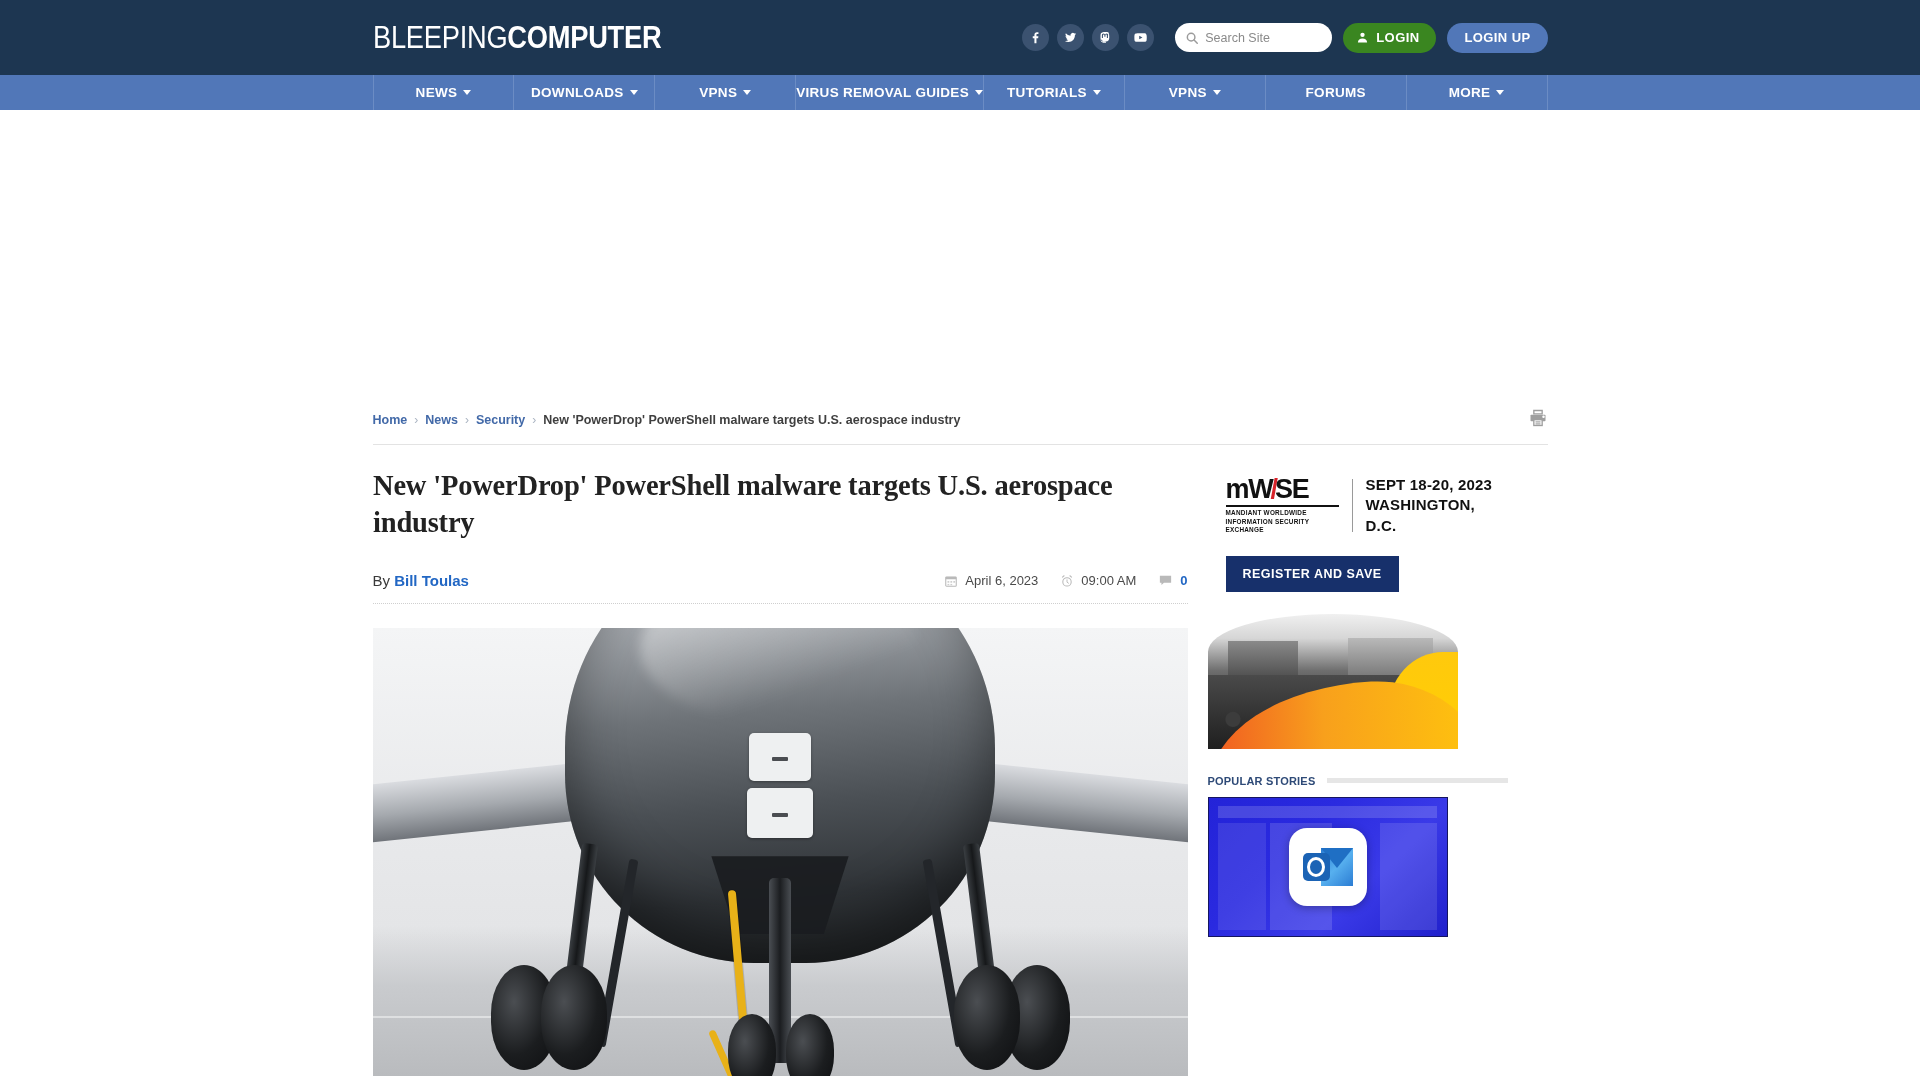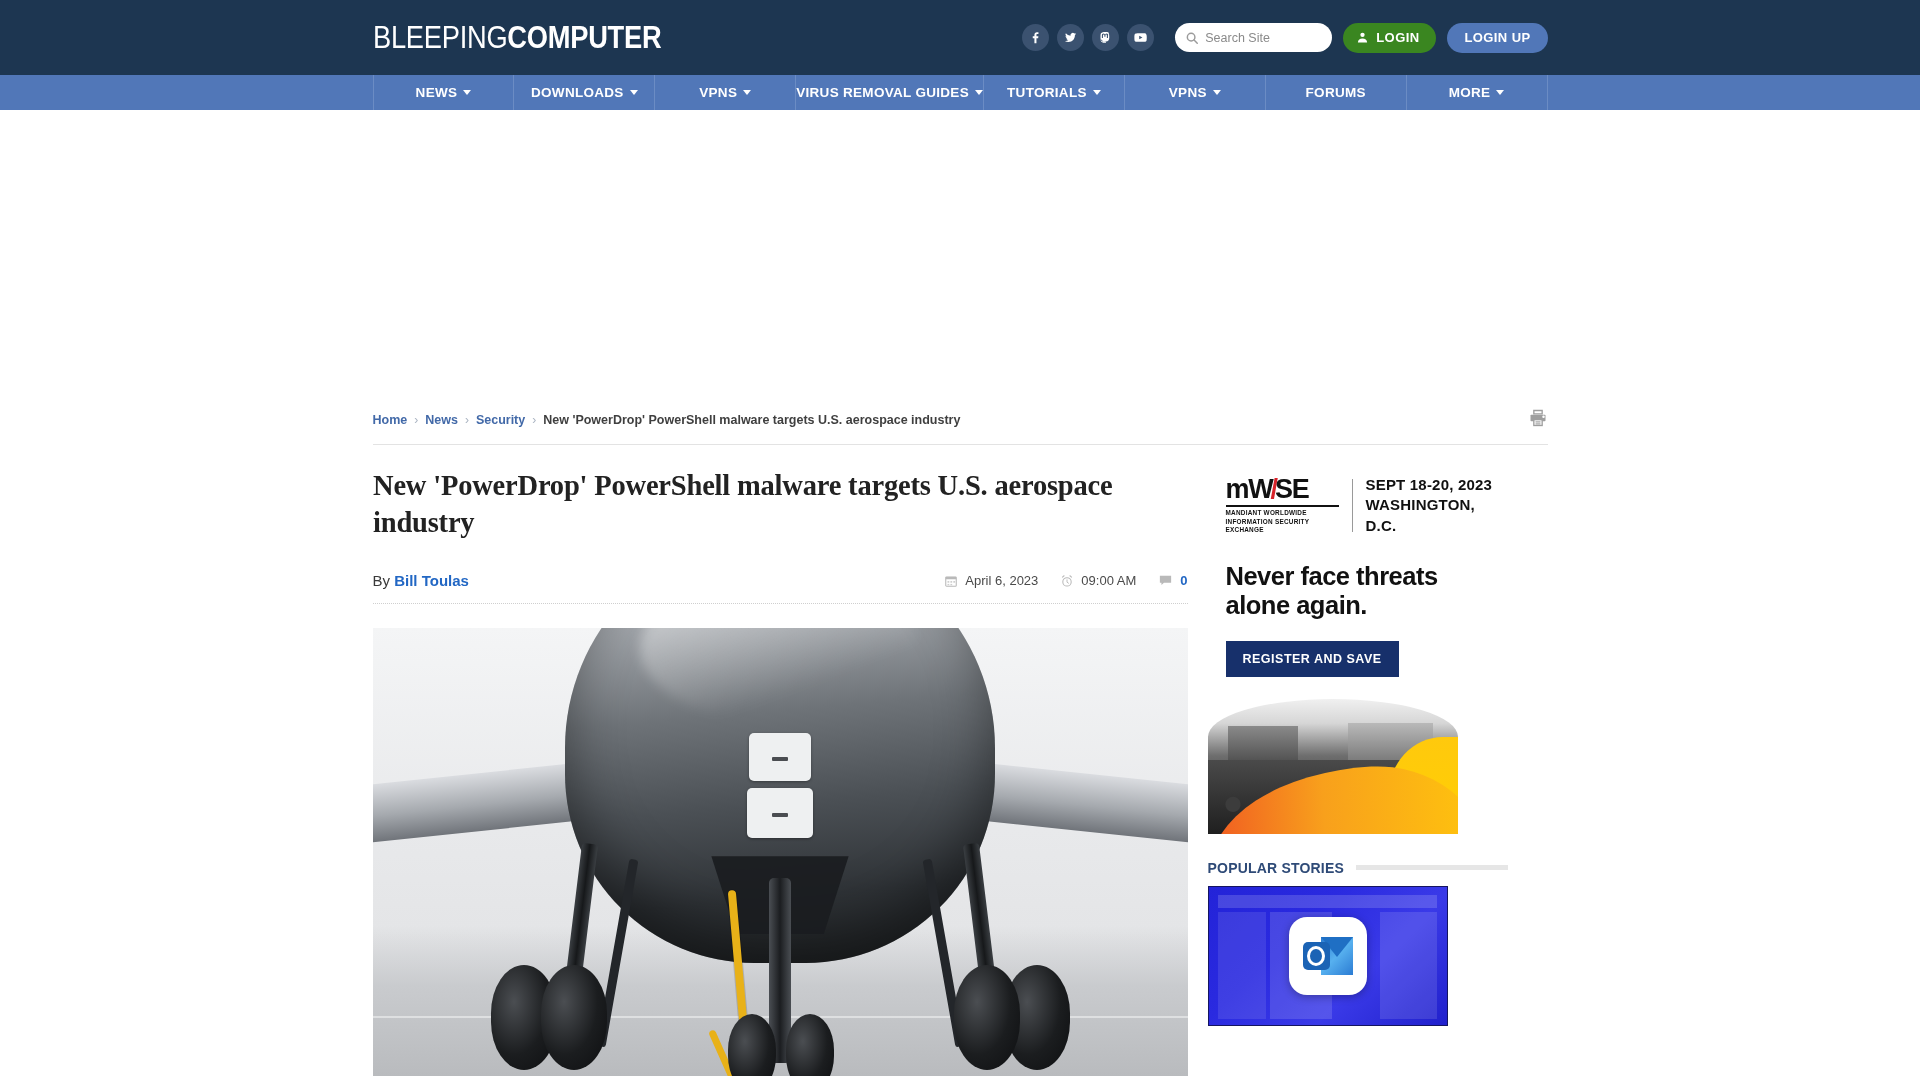--- a/index.html
+++ b/index.html
@@ -357,21 +357,21 @@
     position: absolute; right: -40px; top: 28%; width: 110px; height: 120px;
     background: linear-gradient(180deg,#ffc90d,#ffd000);
     border-radius: 50% 0 0 50% / 50% 0 0 50%;
   }
 
   .section-head {
     display: flex; align-items: center; gap: 12px;
     margin-top: 26px;
   }
   .section-head h2 {
-    font-size: 14px; font-weight: 700; color: #2e4a77;
+    font-size: 11px; font-weight: 700; color: #2e4a77;
     letter-spacing: 0.2px; white-space: nowrap;
     font-family: "Liberation Sans", sans-serif;
   }
   .section-head .rule { flex: 1; height: 5px; background: #e6e6e6; }
 
   .story-thumb {
     margin-top: 10px; width: 240px; height: 140px;
     position: relative; overflow: hidden;
     background: linear-gradient(135deg,#2323d8 0%,#2a2ae0 35%,#3a3ae8 65%,#2020cc 100%);
     border: 1px solid #151560;
@@ -615,21 +615,20 @@
             <div class="mwise-sub">MANDIANT WORLDWIDE
 INFORMATION SECURITY EXCHANGE</div>
           </div>
           <div class="mwise-divider"></div>
           <div class="mwise-date">
             <div>SEPT 18-20, 2023</div>
             <div>WASHINGTON, D.C.</div>
           </div>
         </div>
 
-        <div class="mwise-head">Never face threats alone again.</div>
 
         <button class="mwise-btn">
           <span>REGISTER AND SAVE</span>
         </button>
 
         <div class="mwise-photo">
           <div class="stage"></div>
           <div class="screen2"></div>
           <div class="crowd"></div>
           <div class="wave2"></div>

